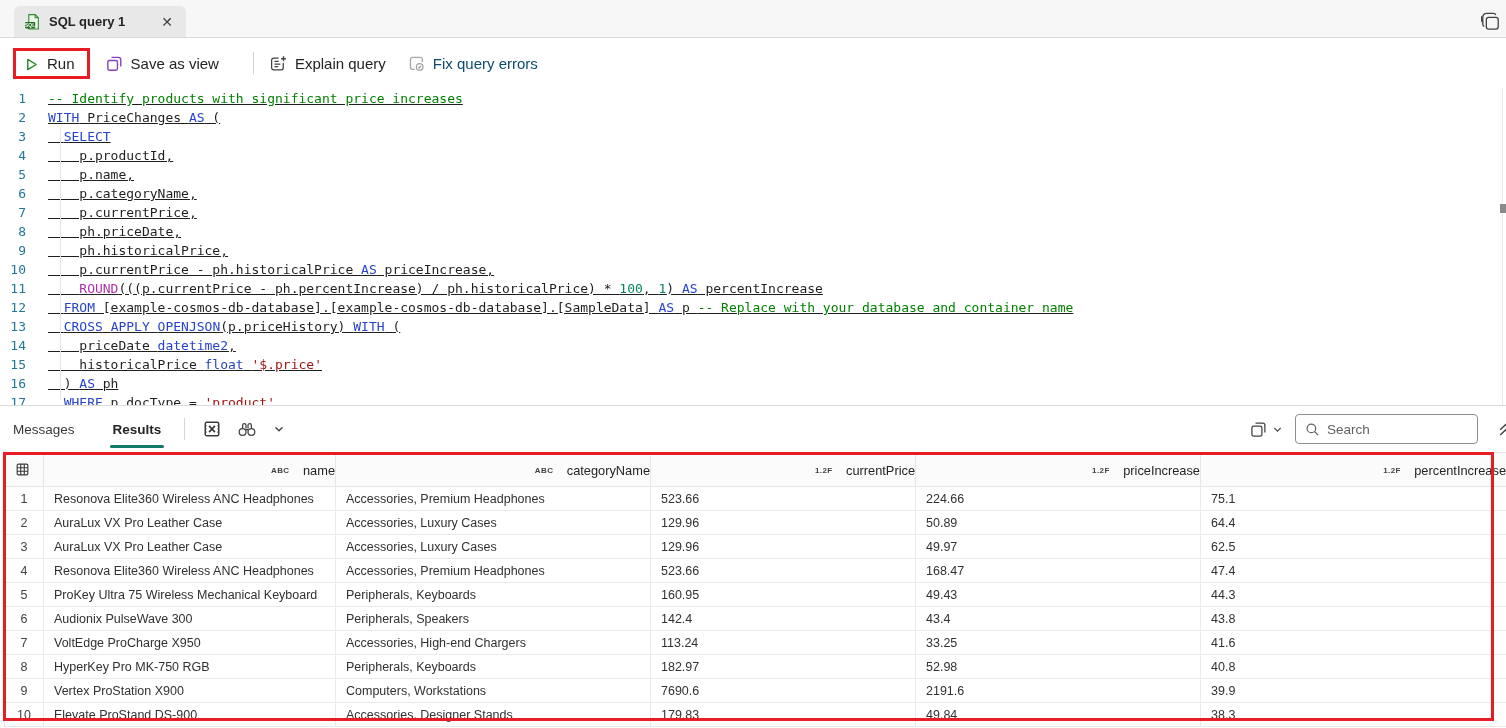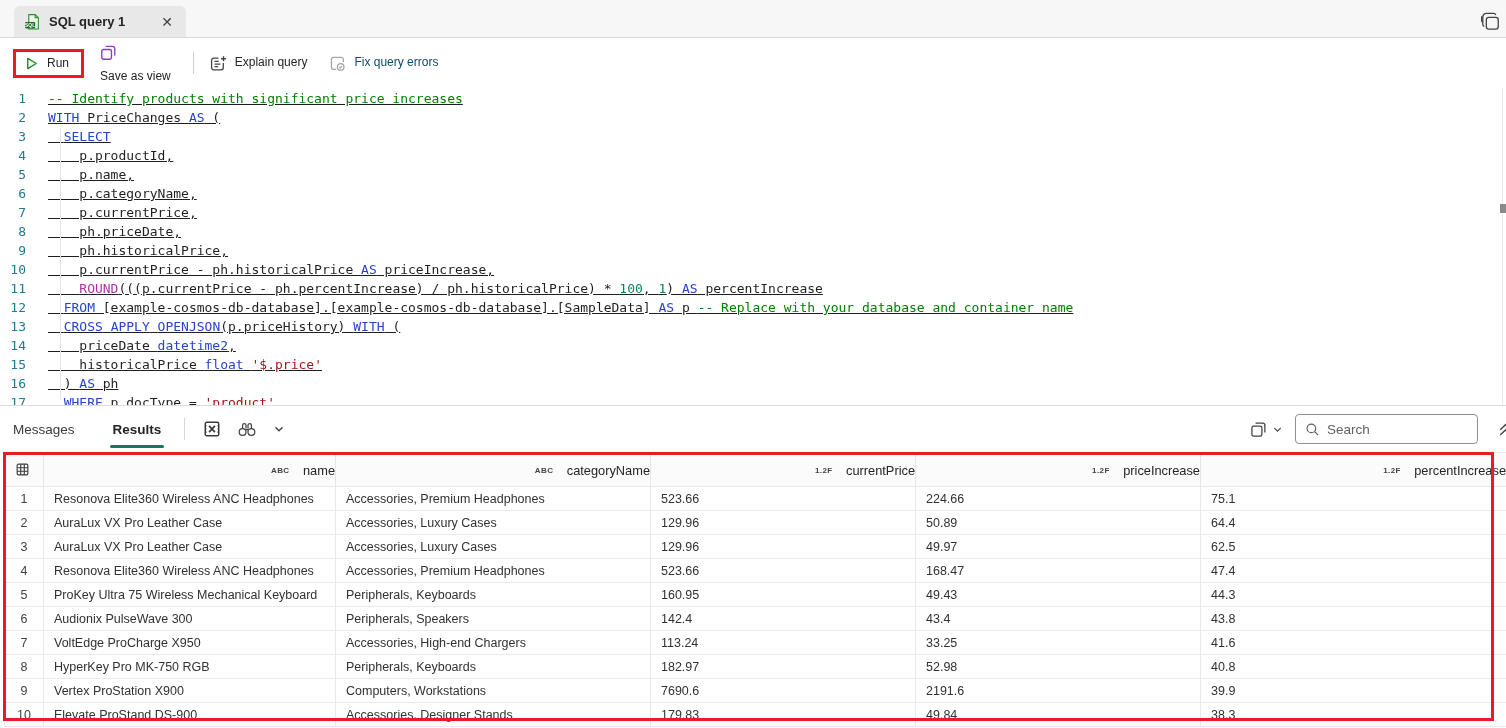--- a/index.html
+++ b/index.html
@@ -11,27 +11,27 @@
   .tabstrip { height:38px; background:#f7f7f7; border-bottom:1px solid #d9d9d9;
     display:flex; align-items:flex-end; padding-left:14px; position:relative; }
   .tab { height:31px; width:172px; background:#e8e8e8; border-radius:6px 6px 0 0;
     display:flex; align-items:center; padding:0 10px; gap:8px; cursor:pointer; }
   .tab-title { font-size:13px; font-weight:700; color:#242424; flex:1; white-space:nowrap; }
   .tab-close { color:#424242; font-size:14px; line-height:1; padding:2px 3px; }
   .layers-btn { position:absolute; right:6px; top:12px; }
 
   
   .toolbar { height:50px; display:flex; align-items:center; padding-left:13px; background:#fff; }
-  .tb-btn { display:flex; align-items:flex-start; gap:8px; font-size:12px; color:#242424;
+  .tb-btn { display:flex; align-items:flex-end; gap:8px; font-size:15px; color:#242424;
     white-space:nowrap; cursor:pointer; }
   .run-red { border:3px solid var(--annotation-red,#e81c24); display:inline-flex;
     align-items:center; padding:4px 12px 4px 8px; margin-right:16px; }
   .tb-btn.disabled { color:#0c4a6e; }
   .tb-divider { width:1px; height:22px; background:#d1d1d1; margin:0 16px 0 18px; }
-  .tb-btn.save { margin-right:4px;flex-direction:column; }
+  .tb-btn.save { margin-right:16px; }
   .tb-btn.explain { margin-right:22px; }
 
   
   .editor { position:relative; height:317px; overflow:hidden;
     font-family:"DejaVu Sans Mono", monospace; font-size:13px; line-height:19px;
     background:#fff; padding-top:1px; }
   .code-line { display:flex; height:19px; }
   .code-line .ln { width:26px; flex:none; text-align:right; color:var(--line-number,#237893); }
   .code-line .txt { padding-left:22px; white-space:pre; color:#1f1f1f;text-decoration:underline; }
   .tk-d { color:#1f1f1f; }

